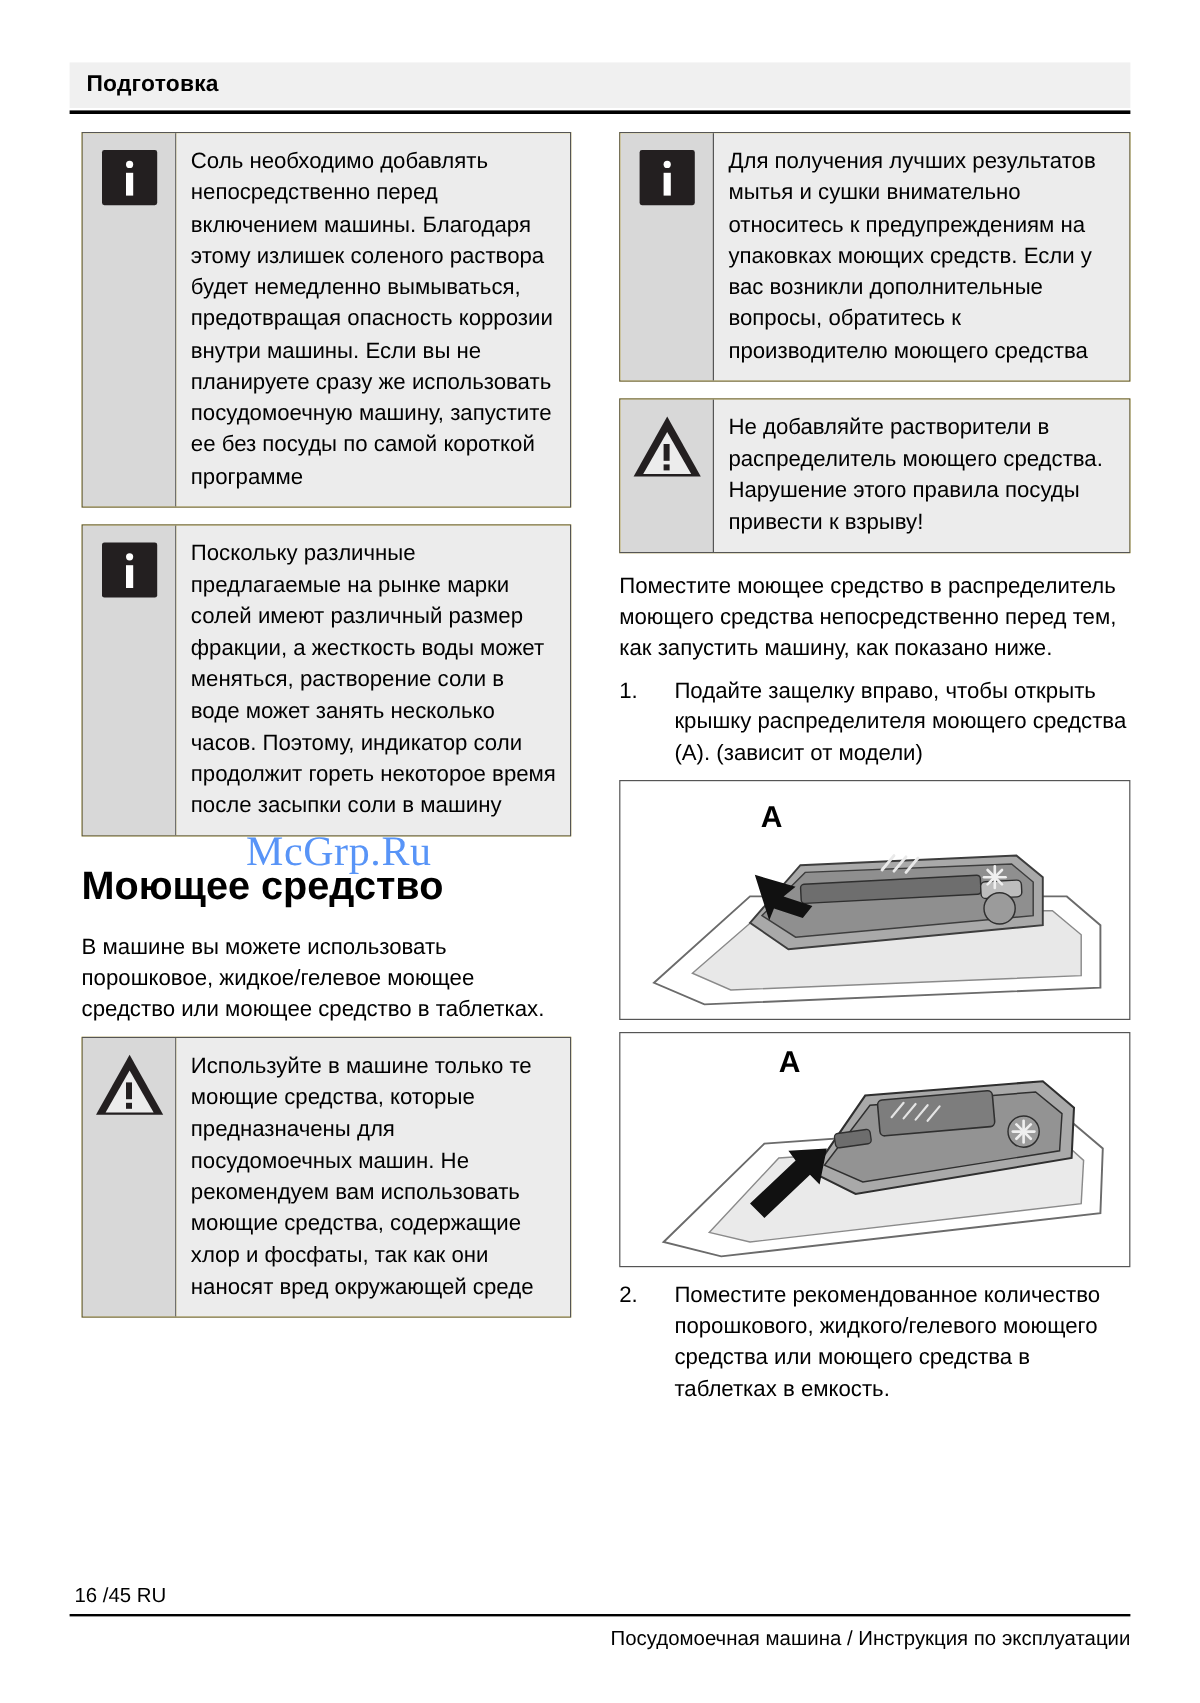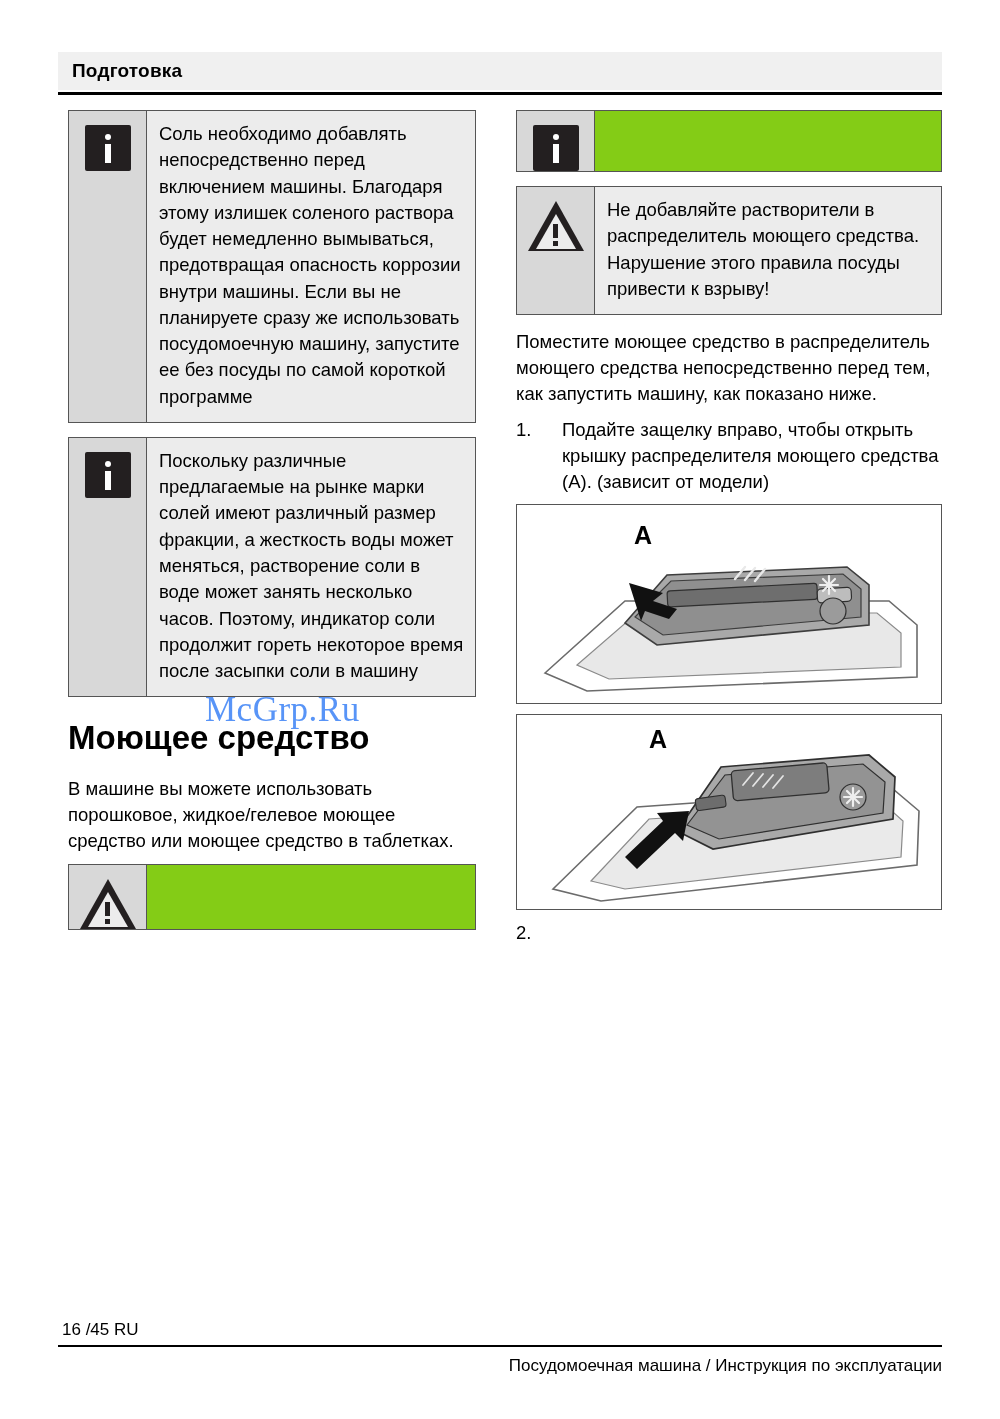--- a/index.html
+++ b/index.html
@@ -60,21 +60,21 @@
     position: absolute;
     left: 516px;
     top: 110px;
     width: 426px;
   }
 
   
   .notebox {
     display: flex;
     border: 1px solid #555;
-    background: #84cc16;
+    background: #fde047;
     margin-bottom: 14px;
     box-sizing: border-box;
   }
   .notebox .icon-cell {
     width: 78px;
     flex: 0 0 78px;
     background: #d8d8d8;
     border-right: 1px solid #555;
     display: flex;
     align-items: flex-start;
@@ -269,31 +269,33 @@
 
     <div class="notebox">
       <div class="icon-cell">
         <div class="icon-warn">
           <span class="tri-outer"></span>
           <span class="tri-inner"></span>
           <span class="bang"></span>
           <span class="bangdot"></span>
         </div>
       </div>
+      <div class="text-cell">Используйте в машине только те моющие средства, которые предназначены для посудомоечных машин. Не рекомендуем вам использовать моющие средства, содержащие хлор и фосфаты, так как они наносят вред окружающей среде</div>
     </div>
 
   </div>
 
   <div class="col-right">
 
 
     <div class="notebox">
       <div class="icon-cell">
         <div class="icon-info"></div>
       </div>
+      <div class="text-cell">Для получения лучших результатов мытья и сушки внимательно относитесь к предупреждениям на упаковках моющих средств. Если у вас возникли дополнительные вопросы, обратитесь к производителю моющего средства</div>
     </div>
 
     <div class="notebox">
       <div class="icon-cell">
         <div class="icon-warn">
           <span class="tri-outer"></span>
           <span class="tri-inner"></span>
           <span class="bang"></span>
           <span class="bangdot"></span>
         </div>
@@ -373,20 +375,21 @@
         </g>
 
         <path d="M108,142 L146,106 L140,98 L172,96 L166,126 L158,118 L120,154 Z" fill="#111111"></path>
       </svg>
       <div class="fig-letter" style="left:132px; top:10px;">A</div>
     </div>
 
     <ol class="steps" style="margin-top:10px;">
       <li>
         <span class="num">2.</span>
+        <span>Поместите рекомендованное количество порошкового, жидкого/гелевого моющего средства или моющего средства в таблетках в емкость.</span>
       </li>
     </ol>
 
   </div>
 
   <div class="watermark">McGrp.Ru</div>
 
   <div class="footer-rule"></div>
   <div class="footer-left">16 /45 RU</div>
   <div class="footer-right">Посудомоечная машина / Инструкция по эксплуатации</div>

